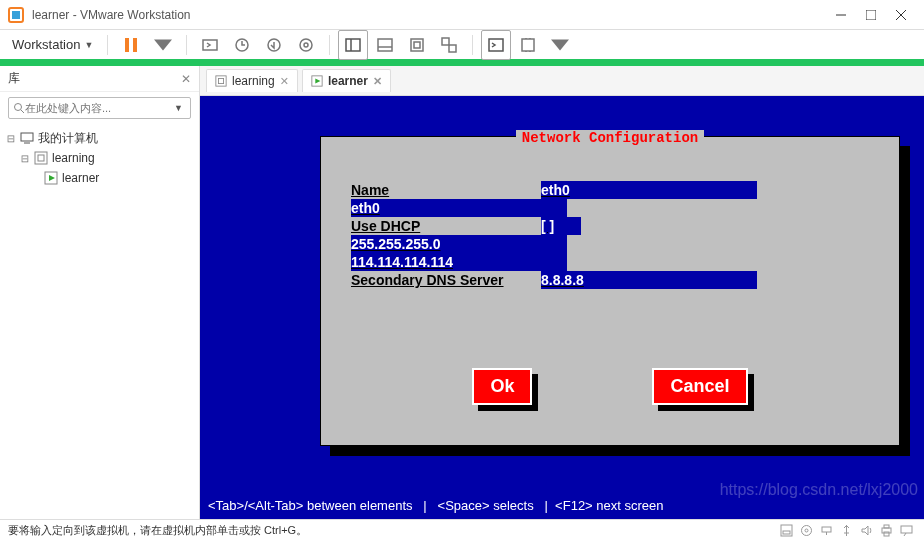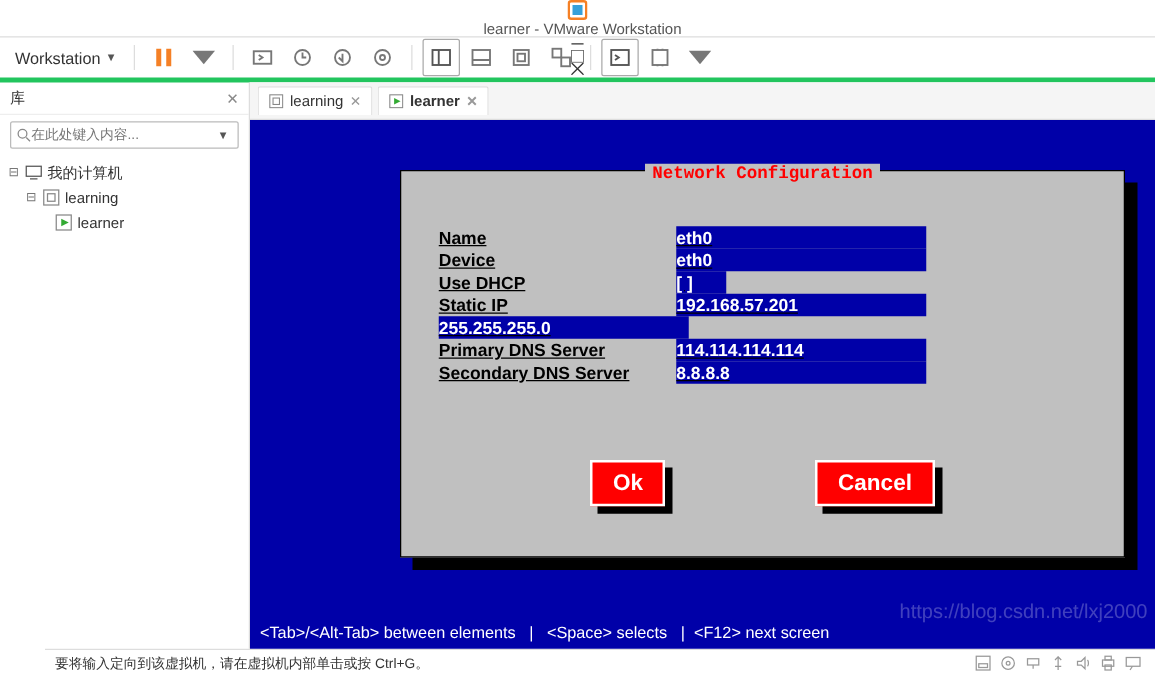--- a/index.html
+++ b/index.html
@@ -1,23 +1,23 @@
 <!DOCTYPE html>
 <html><head>
 <meta charset="utf-8">
 <style>
 * { margin: 0; padding: 0; box-sizing: border-box; font-family: "Segoe UI", Tahoma, sans-serif; }
 body { width: 924px; height: 541px; background: #fff; overflow: hidden; font-size: 12px; color: #333; }
-.titlebar { height: 30px; display: flex; align-items: center; padding: 0 8px; border-bottom: 1px solid #ddd; flex-direction: column; }
+.titlebar { height: 30px; display: flex; align-items: center; padding: 0 8px; border-bottom: 1px solid #ddd; }
 .titlebar .app-icon svg { width: 16px; height: 16px; display:block; }
 .titlebar .title { margin-left: 8px; font-size: 12px; color: #555; }
 .titlebar .spacer { flex: 1; }
 .winbtn { width: 30px; height: 28px; display: flex; align-items: center; justify-content: center; color: #555; cursor: pointer; }
 .winbtn svg { width: 10px; height: 10px; }
-.menubar { height: 36px; display: flex; align-items: center; padding: 0 6px; border-bottom: 4px solid #22c55e; gap: 2px; }
+.menubar { height: 36px; display: flex; align-items: center; padding: 0 6px; border-bottom: 7px solid #22c55e; gap: 2px; }
 .menulabel { font-size: 13px; padding: 4px 6px; display: flex; align-items: center; cursor: pointer; }
 .menulabel .tri { margin-left: 4px; font-size: 9px; color: #555; }
 .sep { width: 1px; height: 20px; background: #ddd; margin: 0 6px; }
 .tbtn { width: 30px; height: 30px; display: flex; align-items: center; justify-content: center; border-radius: 2px; cursor: pointer; }
 .tbtn svg { width: 18px; height: 18px; }
 .pausebtn svg rect { fill: #f58025; }
 .content { display: flex; height: calc(100% - 30px - 36px - 22px); }
 .sidebar { width: 200px; border-right: 1px solid #ddd; display: flex; flex-direction: column; }
 .lib-header { display: flex; align-items: center; justify-content: space-between; padding: 4px 8px; border-bottom: 1px solid #eee; }
 .lib-header .x { cursor: pointer; color: #888; }
@@ -37,27 +37,27 @@
 .tab.active { font-weight: bold; }
 .tab .close { color: #999; font-size: 11px; cursor: pointer; }
 .vm { flex: 1; background: #0000a8; position: relative; font-family: "Courier New", monospace; color: #fff; overflow: hidden; }
 .dlg-shadow { position: absolute; left: 130px; top: 50px; width: 580px; height: 310px; background: #000; }
 .dlg { position: absolute; left: 120px; top: 40px; width: 580px; height: 310px; background: #c0c0c0; border: 1px solid #000; }
 .dlg-title { position: absolute; top: -8px; left: 0; right: 0; text-align: center; color: #ff0000; font-weight: bold; font-size: 14px; }
 .dlg-title span { background: #c0c0c0; padding: 0 6px; font-family: Liberation Mono, monospace; }
 .fields { position: absolute; left: 30px; top: 44px; color: #000; font-size: 14px; font-weight: bold; line-height: 18px; }
 .fields .row { display: flex; text-decoration: underline; }
 .fields .lbl { width: 190px; }
-.fields .val { background: #0000a8; color: #fff; width: 200px; white-space: pre; }
+.fields .val { background: #0000a8; color: #fff; width: 216px; white-space: pre; }
 .dlg-btns { position: absolute; bottom: 40px; left: 0; right: 0; display: flex; justify-content: center; gap: 120px; }
 .dlg-btn-wrap { position: relative; }
 .dlg-btn-shadow { position: absolute; left: 6px; top: 6px; width: 100%; height: 100%; background: #000; }
 .dlg-btn { position: relative; background: #ff0000; border: 2px solid #fff; padding: 6px 16px; color: #fff; font-family: inherit; font-size: 18px; font-weight: bold; cursor: pointer; }
 .hint { position: absolute; bottom: 6px; left: 8px; right: 8px; color: #fff; font-size: 13px; white-space: pre; }
-.statusbar { height: 22px; display: flex; align-items: center; padding: 0 8px; font-size: 11px; color: #333; border-top: 1px solid #ddd; margin-left: 36px; }
+.statusbar { height: 22px; display: flex; align-items: center; padding: 0 8px; font-size: 11px; color: #333; border-top: 1px solid #ddd; }
 .statusbar .spacer { flex: 1; }
 .sicon { width: 20px; height: 16px; display: flex; align-items: center; justify-content: center; color: #999; cursor: pointer; }
 .sicon svg { width: 13px; height: 13px; }
 .mag { width:12px; height:12px; }
 .watermark { position: absolute; right: 6px; bottom: 20px; color: rgba(255,255,255,0.25); font-size: 16px; font-family: sans-serif; }
 </style>
 </head>
 <body>
 
 <div class="titlebar">
@@ -241,36 +241,30 @@
     <div class="vm">
       <div class="dlg-shadow"></div>
       <div class="dlg">
         <div class="dlg-title"><span>Network Configuration</span></div>
         <div class="fields">
           <div class="row">
               <span class="lbl">Name</span>
               <span class="val">eth0</span>
             </div>
           <div class="row">
-              <span class="lbl">Device</span>
               <span class="val">eth0</span>
             </div>
           <div class="row">
               <span class="lbl">Use DHCP</span>
               <span class="val" style="width:40px">[ ]</span>
             </div>
           <div class="row">
-              <span class="lbl">Static IP</span>
-              <span class="val">192.168.57.201</span>
-            </div>
-          <div class="row">
               <span class="val">255.255.255.0</span>
             </div>
           <div class="row">
-              <span class="lbl">Primary DNS Server</span>
               <span class="val">114.114.114.114</span>
             </div>
           <div class="row">
               <span class="lbl">Secondary DNS Server</span>
               <span class="val">8.8.8.8</span>
             </div>
         </div>
         <div class="dlg-btns">
           <div class="dlg-btn-wrap"><div class="dlg-btn-shadow"></div><button class="dlg-btn">Ok</button></div>
           <div class="dlg-btn-wrap"><div class="dlg-btn-shadow"></div><button class="dlg-btn">Cancel</button></div>

